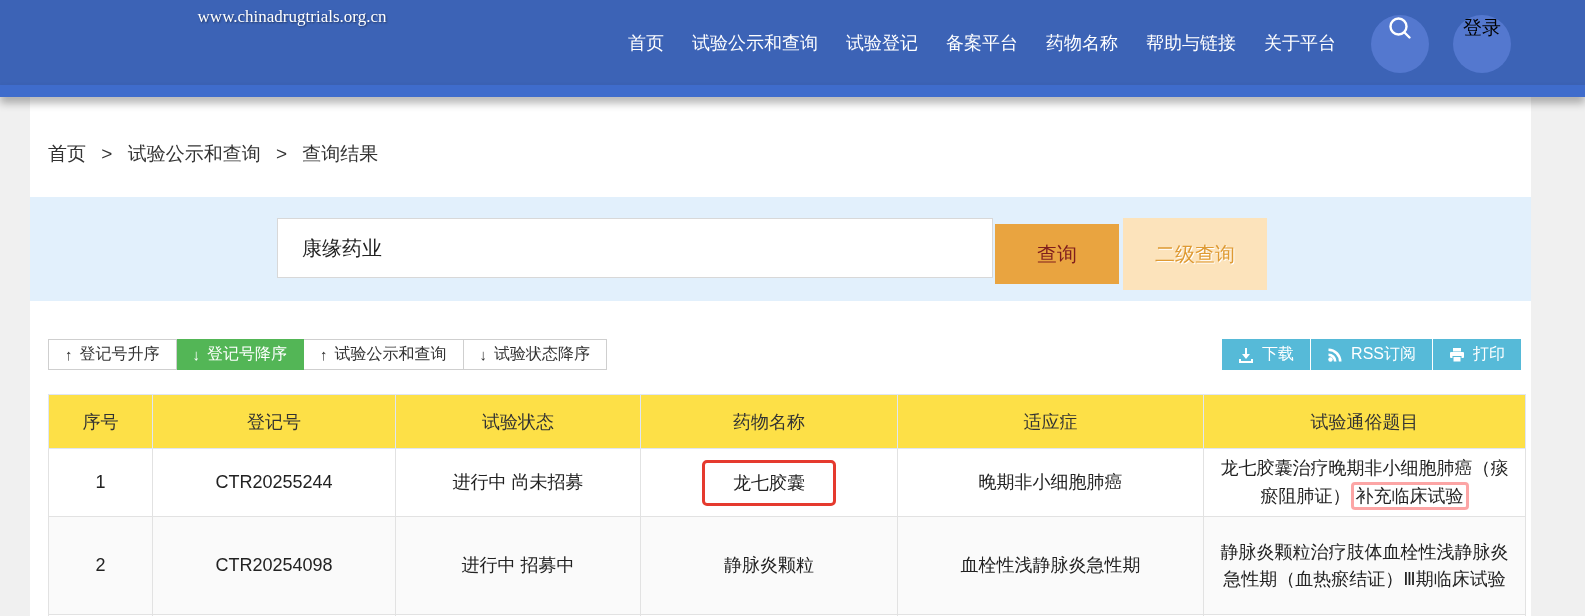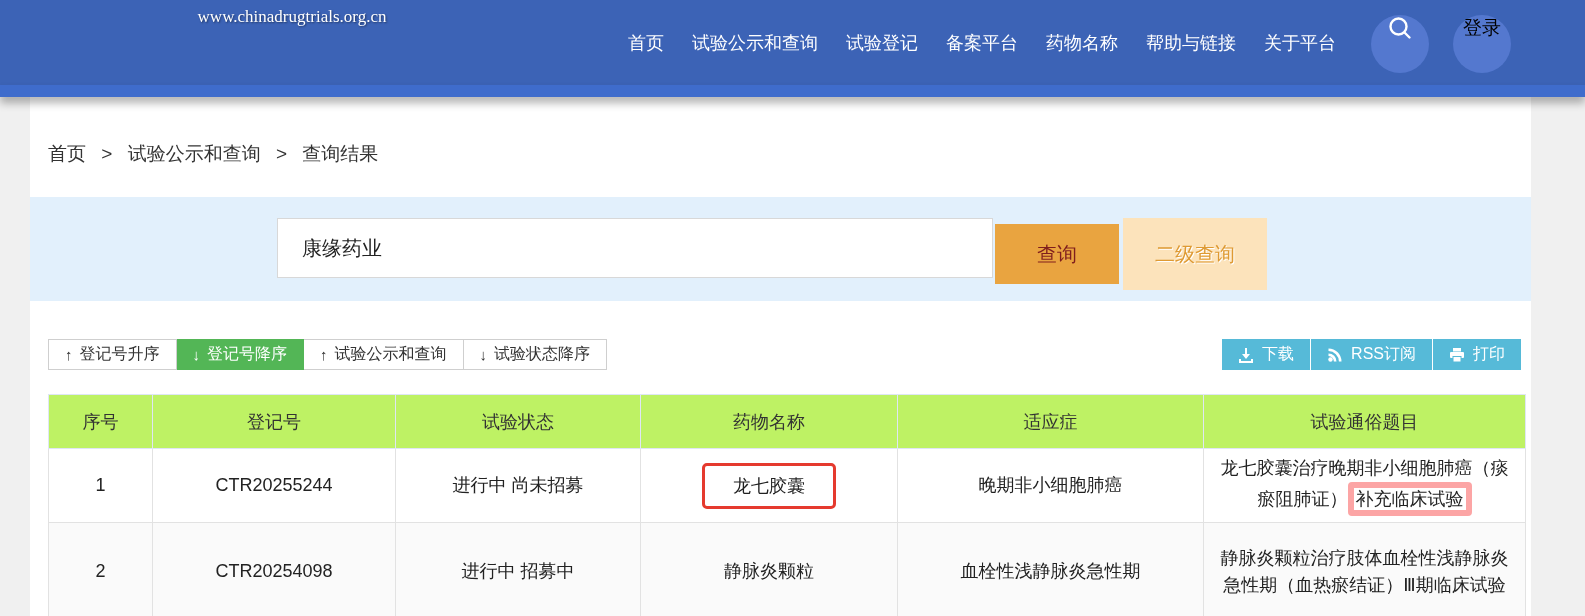--- a/index.html
+++ b/index.html
@@ -54,30 +54,30 @@
   .sort-btn.active { background:#53b656; border-color:#53b656; color:#fff; }
   .action-group { display:flex; }
   .action-btn { height:31px; display:flex; align-items:center; gap:8px; padding:0 16px;
                 background:#56bad8; color:#fff; font-size:16px; cursor:pointer; white-space:nowrap; }
   .action-btn + .action-btn { border-left:1px solid #fff; }
   .action-btn svg { display:block; }
 
   
   table.results { margin:24px 0 0 18px; width:1477px; border-collapse:collapse; table-layout:fixed;
                   font-size:18px; color:#222; }
-  table.results th { height:54px; background:#bef264; font-weight:normal; color:#333;
+  table.results th { height:54px; background:#fde047; font-weight:normal; color:#333;
                      border:1px solid #dfe6f5; }
   table.results td { border:1px solid #e2e2e2; text-align:center; vertical-align:middle;
                      padding:6px 10px; line-height:27px; }
   tbody tr:nth-child(1) { height:65px; background:#fff; }
   tbody tr:nth-child(2) { height:98px; background:#fafafa; }
   tbody tr.partial { height:30px; background:#fff; }
   .red-box { display:inline-block; border:3px solid #e53a2e; border-radius:5px;
              padding:10px 28px; line-height:20px; }
-  .red-box-inline { display:inline-block; border:6px solid #fca5a5; border-radius:4px;
+  .red-box-inline { display:inline-block; border:3px solid #fca5a5; border-radius:4px;
                     padding:0 2px; line-height:22px; }
 </style>
 </head>
 <body>
 
 <div class="header">
   <div class="logo">
     <div class="logo-url">www.chinadrugtrials.org.cn</div>
   </div>
   <div class="nav">

